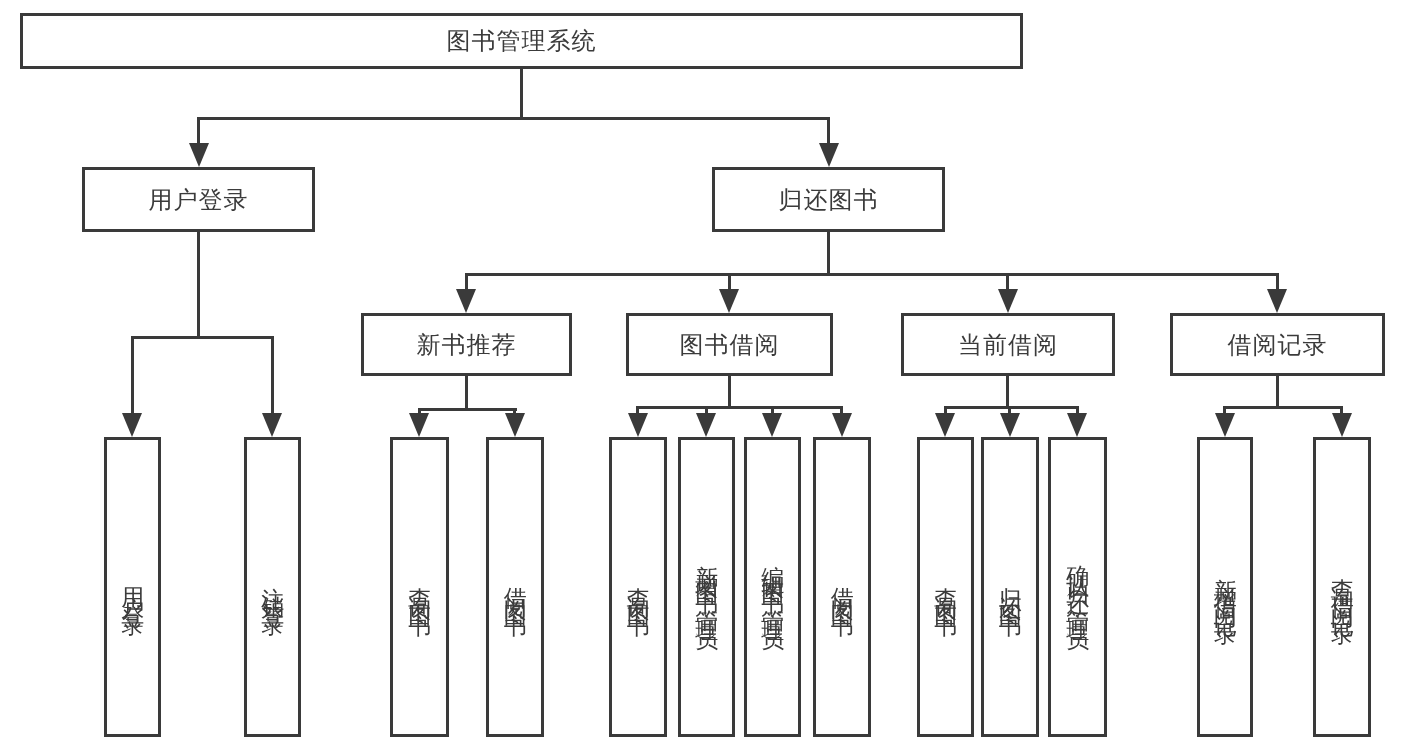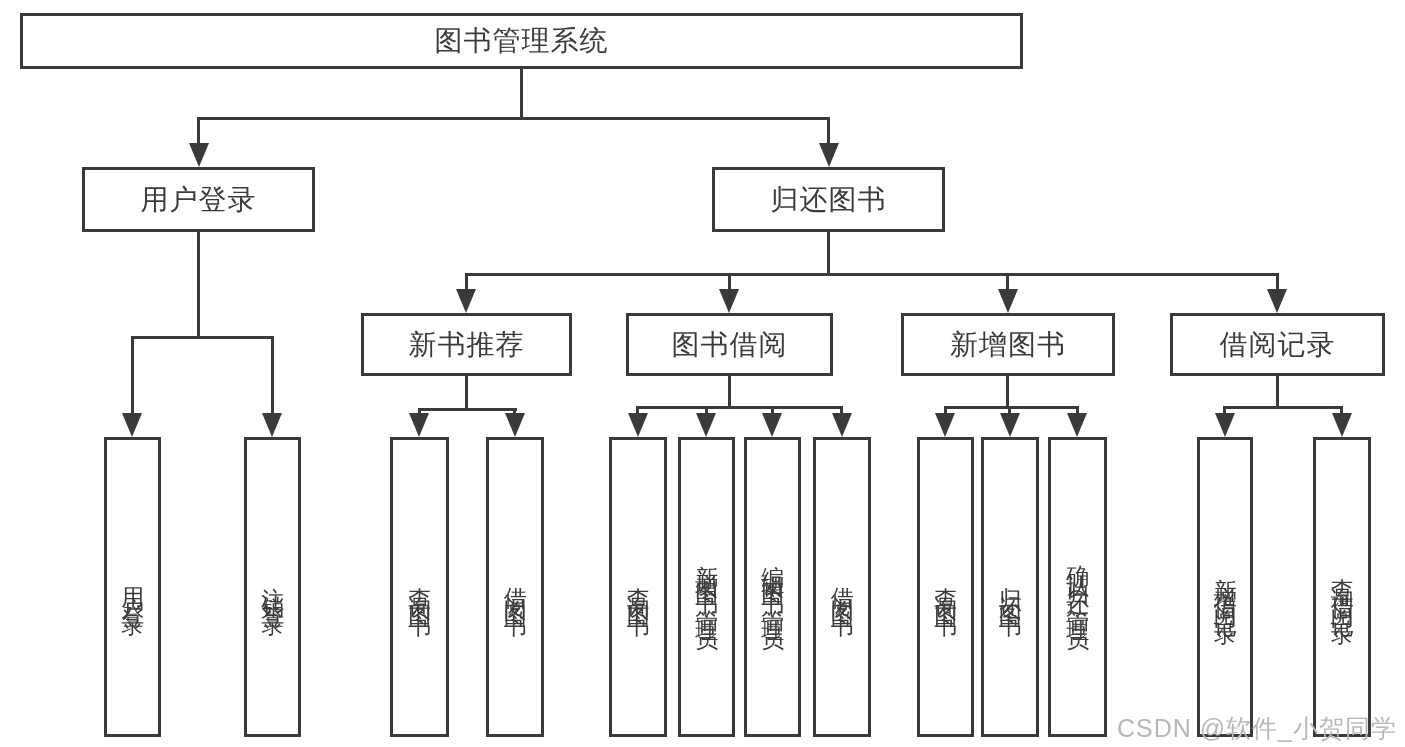--- a/index.html
+++ b/index.html
@@ -10,21 +10,21 @@
   }
   .stage { position:relative; width:1405px; height:747px; background:#ffffff; }
 
   
   .box {
     position:absolute; box-sizing:border-box;
     border:3px solid #3a3a3a; background:#ffffff;
     display:flex; align-items:center; justify-content:center;
   }
   .hlabel {
-    font-size:28px; color:#3b3b3b; letter-spacing:1px; white-space:nowrap;
+    font-size:24px; color:#3b3b3b; letter-spacing:1px; white-space:nowrap;
   }
   .vlabel {
     writing-mode:vertical-rl; text-orientation:mixed;
     font-size:23px; color:#3b3b3b; letter-spacing:9px; line-height:1.1;
     white-space:nowrap;
   }
 
   
   .seg { position:absolute; background:#3a3a3a; }
   .arrow {
@@ -55,21 +55,21 @@
     <span class="hlabel">归还图书</span>
   </div>
 
   <div class="box" style="left:626px;top:313px;width:207px;height:63px">
     <span class="hlabel">图书借阅</span>
   </div>
   <div class="box" style="left:361px;top:313px;width:211px;height:63px">
     <span class="hlabel">新书推荐</span>
   </div>
   <div class="box" style="left:901px;top:313px;width:214px;height:63px">
-    <span class="hlabel">新增图书</span>
+    <span class="hlabel">当前借阅</span>
   </div>
   <div class="box" style="left:1170px;top:313px;width:215px;height:63px">
     <span class="hlabel">借阅记录</span>
   </div>
 
   <div class="box" style="left:104px;top:437px;width:57px;height:300px">
     <span class="vlabel">用户登录</span>
   </div>
   <div class="box" style="left:244px;top:437px;width:57px;height:300px">
     <span class="vlabel">注销登录</span>
@@ -164,15 +164,14 @@
   <div class="arrow" style="left:1000px;top:413px"></div>
   <div class="arrow" style="left:1067px;top:413px"></div>
 
   <div class="seg" style="left:1276px;top:376px;width:3px;height:33px"></div>
   <div class="seg" style="left:1223px;top:406px;width:120px;height:3px"></div>
   <div class="seg" style="left:1223px;top:409px;width:3px;height:6px"></div>
   <div class="seg" style="left:1340px;top:409px;width:3px;height:6px"></div>
   <div class="arrow" style="left:1215px;top:413px"></div>
   <div class="arrow" style="left:1332px;top:413px"></div>
 
-  <div class="watermark">CSDN @软件_小贺同学</div>
 
 </div>
 
 </body></html>

